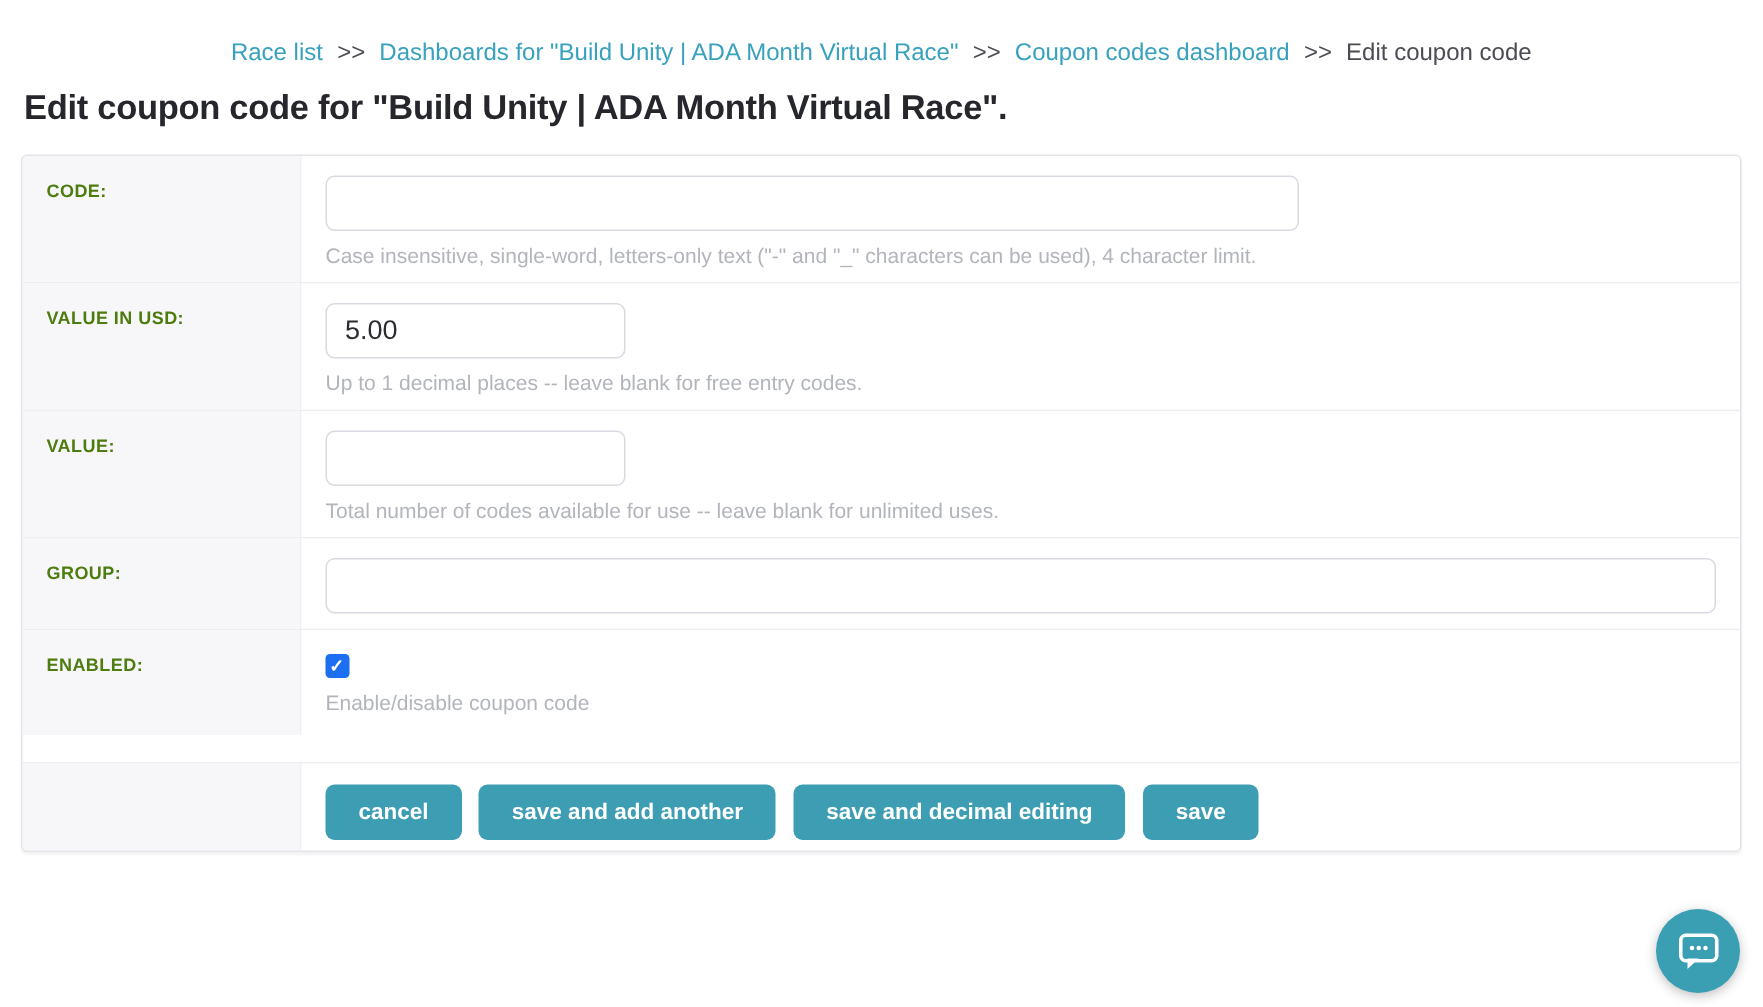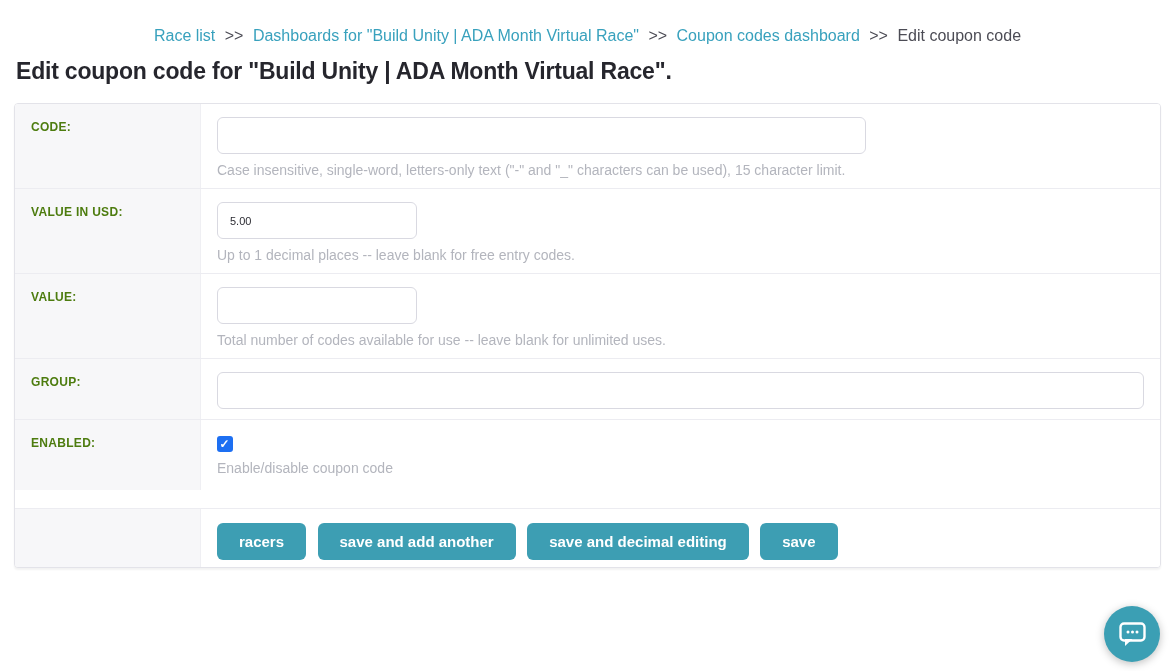--- a/index.html
+++ b/index.html
@@ -63,21 +63,21 @@
     background: #fff;
   }
 
   input.text-input {
     display: block;
     height: 37px;
     border: 1px solid #d9d9e1;
     border-radius: 6px;
     padding: 0 12px;
     font-family: "Liberation Sans", sans-serif;
-    font-size: 11px;
+    font-size: 18px;
     color: #2c2c33;
     outline: none;
     background: #fff;
   }
   .input-lg { width: 649px; max-width: 100%; }
   .input-sm { width: 200px; }
   .input-xl { width: 100%; }
 
   .help-text {
     margin-top: 8px;
@@ -151,21 +151,21 @@
 </div>
 
 <h1 class="page-title">Edit coupon code for "Build Unity | ADA Month Virtual Race".</h1>
 
 <div class="form-table">
 
   <div class="form-row">
     <div class="row-label">CODE:</div>
     <div class="row-content">
       <input type="text" class="text-input input-lg" value="" style="">
-      <div class="help-text">Case insensitive, single-word, letters-only text ("-" and "_" characters can be used), 15 character limit.</div>
+      <div class="help-text">Case insensitive, single-word, letters-only text ("-" and "_" characters can be used), 4 character limit.</div>
     </div>
   </div>
 
   <div class="form-row">
     <div class="row-label">VALUE IN USD:</div>
     <div class="row-content">
       <input type="text" class="text-input input-sm" value="5.00" style="">
       <div class="help-text">Up to 1 decimal places -- leave blank for free entry codes.</div>
     </div>
   </div>
@@ -189,21 +189,21 @@
     <div class="row-label">ENABLED:</div>
     <div class="row-content" style="padding-bottom:14px;">
       <div class="checkbox checked"></div>
       <div class="help-text">Enable/disable coupon code</div>
     </div>
   </div>
 
   <div class="form-row button-row">
     <div class="row-label"></div>
     <div class="row-content">
-      <button class="btn">racers</button>
+      <button class="btn">cancel</button>
       <button class="btn">save and add another</button>
       <button class="btn">save and decimal editing</button>
       <button class="btn">save</button>
     </div>
   </div>
 
 </div>
 
 <div class="chat-button">
   <span style="display:flex;">

